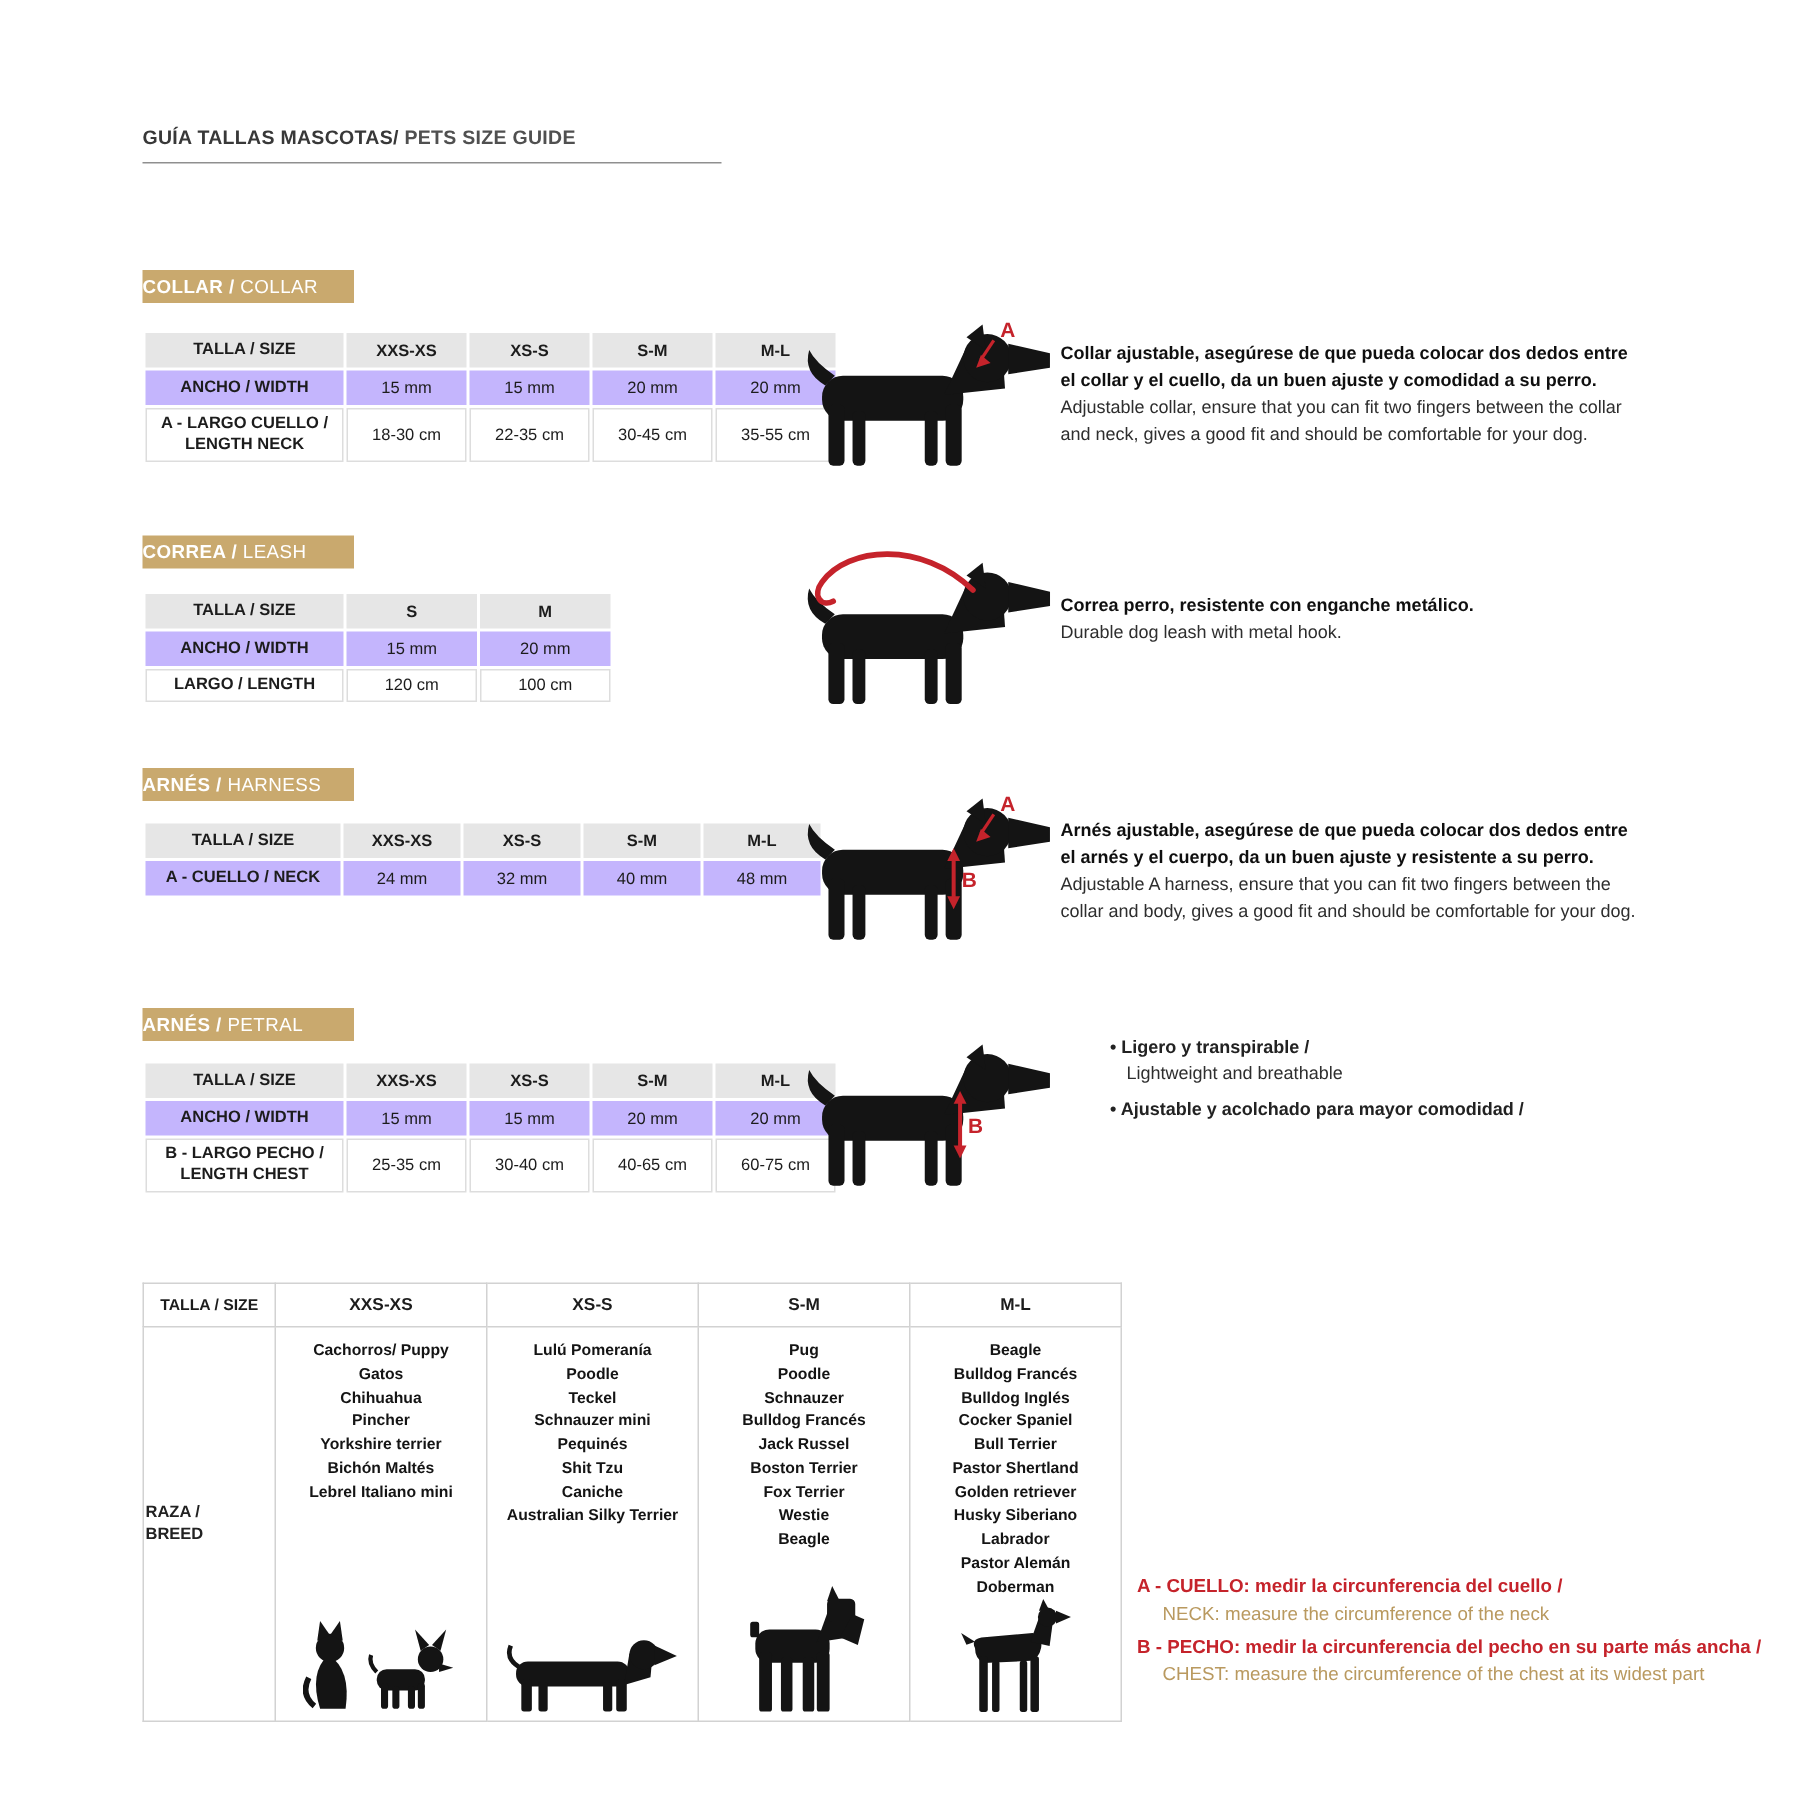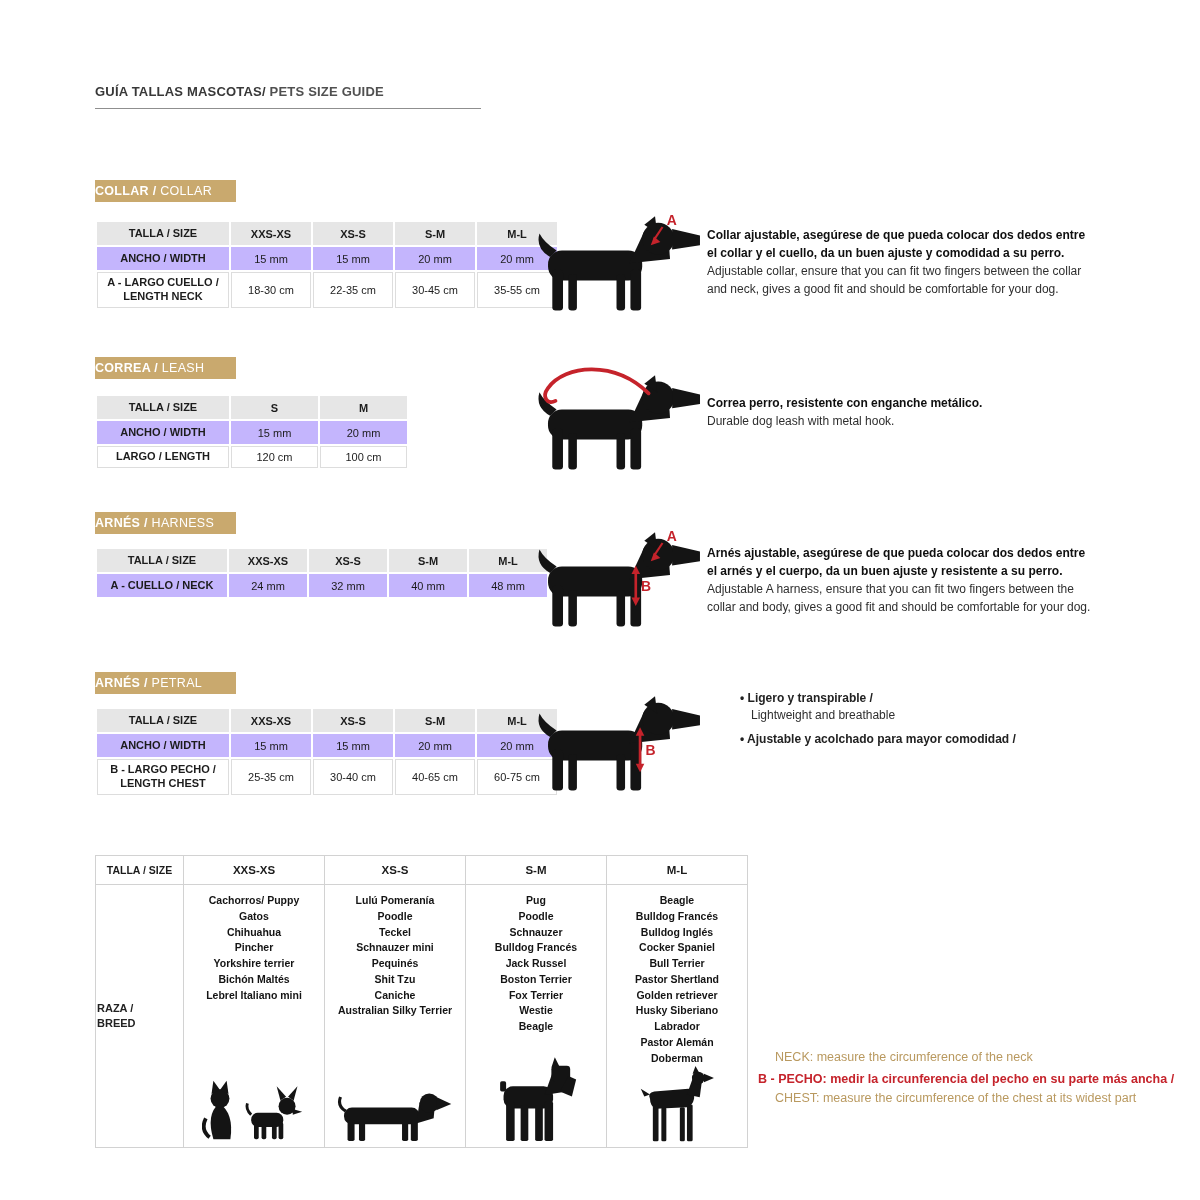--- a/index.html
+++ b/index.html
@@ -399,18 +399,19 @@
               <path d="M94,11 L108,17 L94,23 Z"></path>
             </g>
           </svg>
         </div>
       </td>
     </tr>
   </tbody>
     </table>
 
   <div class="abs notes">
+    <div class="n-red">A - CUELLO: medir la circunferencia del cuello /</div>
     <div class="n-gold">NECK: measure the circumference of the neck</div>
     <div class="n-red">B - PECHO: medir la circunferencia del pecho en su parte más ancha /</div>
     <div class="n-gold">CHEST: measure the circumference of the chest at its widest part</div>
   </div>
 
 </div>
 
 </body></html>

